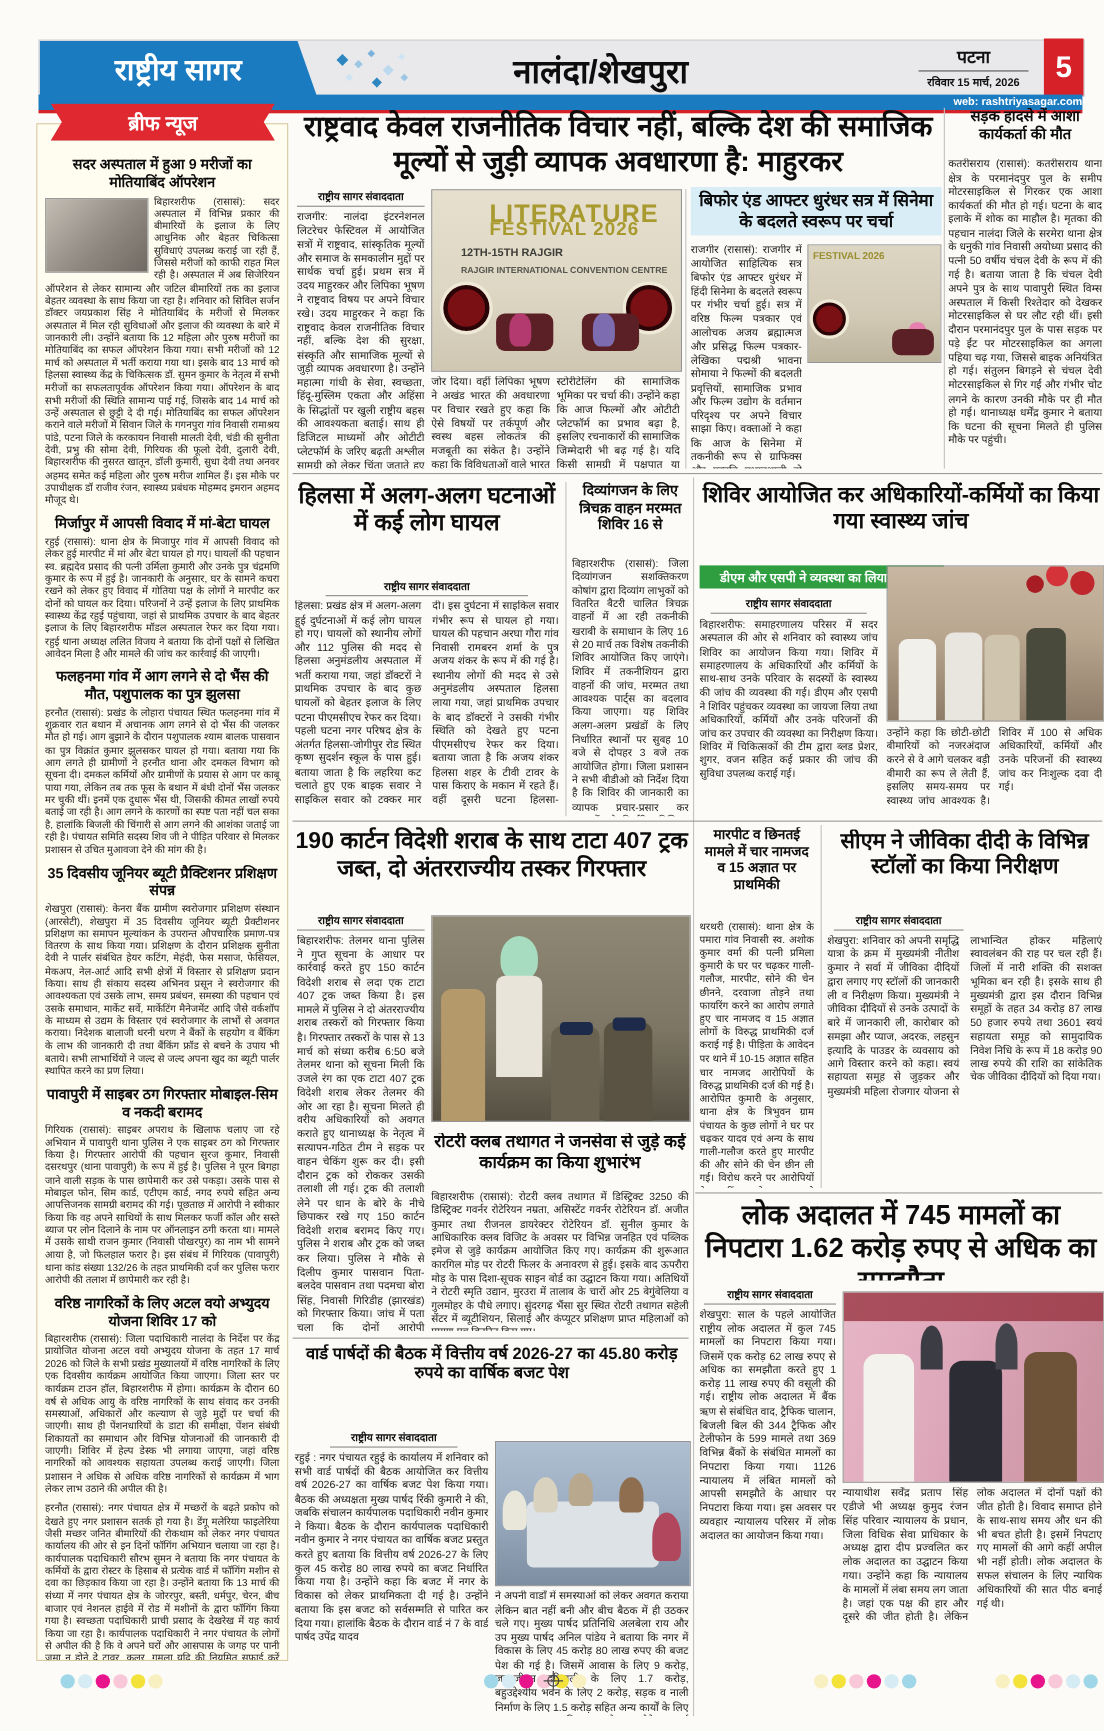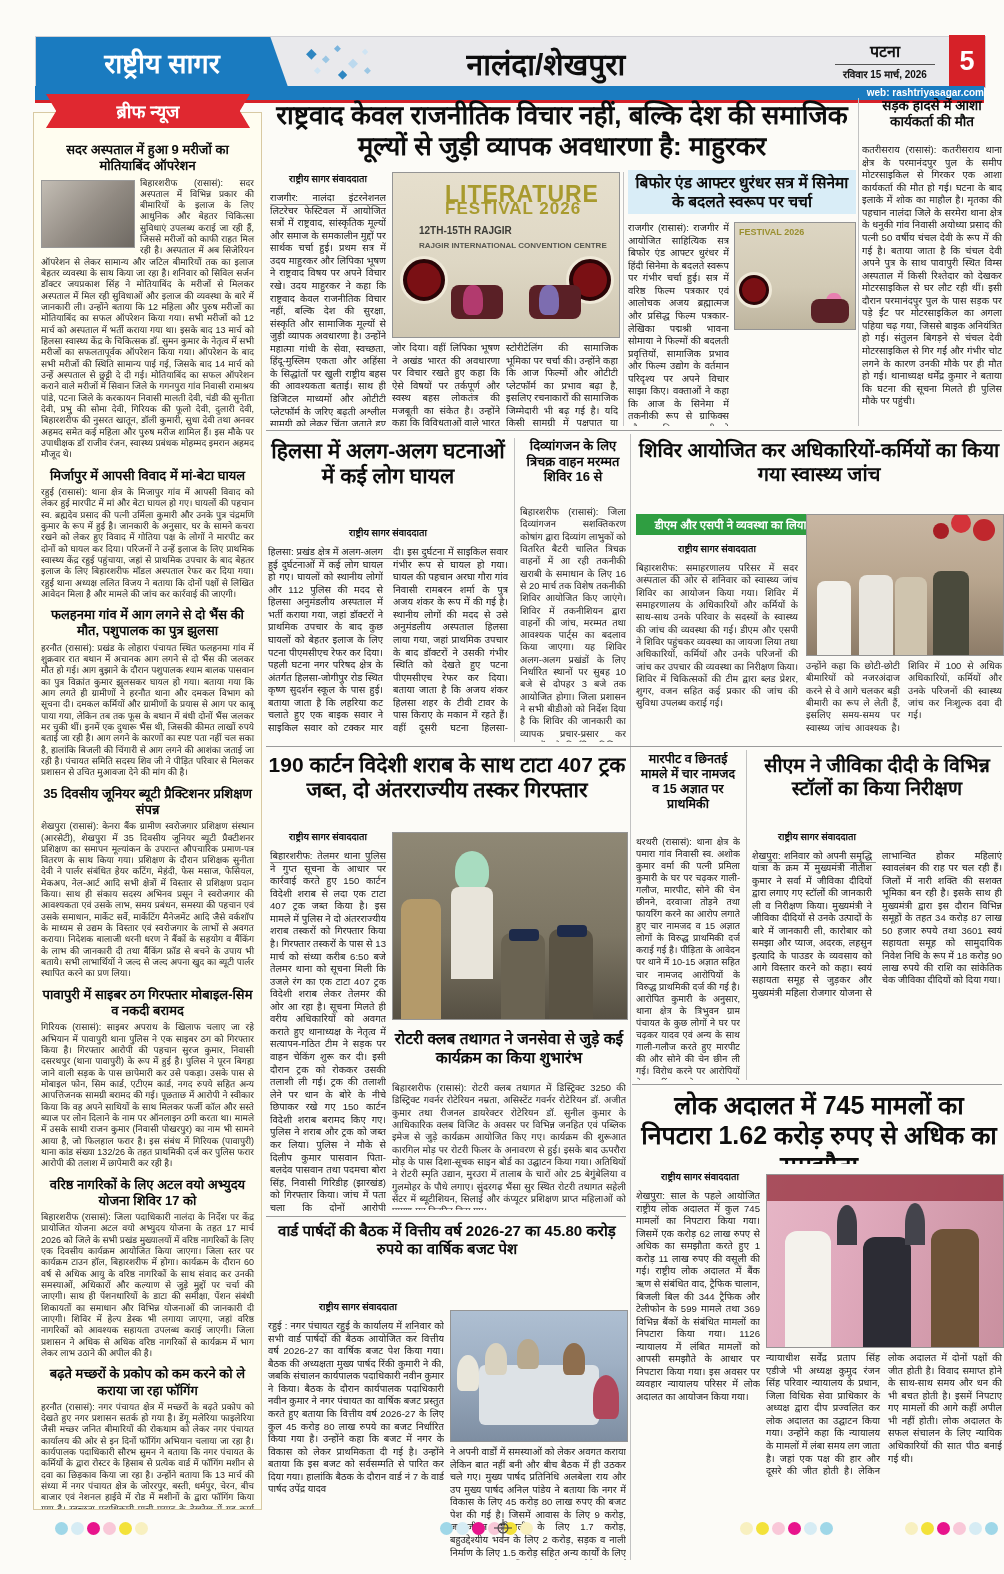--- a/index.html
+++ b/index.html
@@ -30,21 +30,21 @@
   .ribbon{position:absolute;left:46px;top:94px;width:204px;height:34px;background:#e02830;color:#fff;
           font-size:18px;font-weight:800;display:flex;align-items:center;justify-content:center;z-index:5;
           clip-path:polygon(0 0,100% 0,95% 50%,100% 100%,0 100%,5% 50%);box-shadow:0 1px 2px rgba(0,0,0,.35);}
   .b-art{margin-bottom:7px;}
   .b-title{font-size:13px;font-weight:800;text-align:center;color:#0d0d0d;line-height:1.25;margin:3px 0 3px 0;}
   .b-body{font-size:9px;line-height:1.26;text-align:justify;color:#1d1d1d;}
   .b-photo{float:left;width:92px;height:66px;margin:2px 5px 2px 0;border:1px solid #999;
            background:linear-gradient(135deg,#c3bdb4,#918a82 55%,#6e6962);position:relative;}
   
   .h{font-weight:800;color:#0d0d0d;text-align:center;line-height:1.2;overflow:hidden;}
-  .byline{font-size:9.5px;font-weight:700;text-align:center;color:#111;border-bottom:1px solid #8a8a8a;padding-bottom:19px;overflow:hidden;}
+  .byline{font-size:9.5px;font-weight:700;text-align:center;color:#111;border-bottom:1px solid #8a8a8a;padding-bottom:2px;overflow:hidden;}
   .body{font-size:9.6px;line-height:1.31;text-align:justify;color:#1c1c1c;overflow:hidden;}
   .vrule{position:absolute;width:1px;background:#c2c2c2;}
   .hrule{position:absolute;height:1px;background:#9a9a9a;}
   .photo{position:absolute;overflow:hidden;border:1px solid #949494;}
   .badge{background:#2f9e41;color:#fff;font-size:11.5px;font-weight:800;display:flex;align-items:center;justify-content:center;}
   .blueband{background:#d9edf7;padding:4px 2px;}
   
   .fest{background:linear-gradient(180deg,#e6dfcd 0%,#ded7c4 55%,#cfc7b2 100%);}
   .fest .t1{position:absolute;left:52px;top:8px;color:#a89a2e;font-weight:800;font-size:23px;letter-spacing:1px;}
   .fest .t2{position:absolute;left:52px;top:26px;color:#a89a2e;font-weight:800;font-size:17px;letter-spacing:1px;}
@@ -117,21 +117,20 @@
     </article>
     <article class="b-art">
       <div class="b-title">पावापुरी में साइबर ठग गिरफ्तार मोबाइल-सिम व नकदी बरामद</div>
       <div class="b-body">गिरियक (रासासं): साइबर अपराध के खिलाफ चलाए जा रहे अभियान में पावापुरी थाना पुलिस ने एक साइबर ठग को गिरफ्तार किया है। गिरफ्तार आरोपी की पहचान सुरज कुमार, निवासी दसरथपुर (थाना पावापुरी) के रूप में हुई है। पुलिस ने पूरन बिगहा जाने वाली सड़क के पास छापेमारी कर उसे पकड़ा। उसके पास से मोबाइल फोन, सिम कार्ड, एटीएम कार्ड, नगद रुपये सहित अन्य आपत्तिजनक सामग्री बरामद की गई। पूछताछ में आरोपी ने स्वीकार किया कि वह अपने साथियों के साथ मिलकर फर्जी कॉल और सस्ते ब्याज पर लोन दिलाने के नाम पर ऑनलाइन ठगी करता था। मामले में उसके साथी राजन कुमार (निवासी पोखरपुर) का नाम भी सामने आया है, जो फिलहाल फरार है। इस संबंध में गिरियक (पावापुरी) थाना कांड संख्या 132/26 के तहत प्राथमिकी दर्ज कर पुलिस फरार आरोपी की तलाश में छापेमारी कर रही है।</div>
     </article>
     <article class="b-art">
       <div class="b-title">वरिष्ठ नागरिकों के लिए अटल वयो अभ्युदय योजना शिविर 17 को</div>
       <div class="b-body">बिहारशरीफ (रासासं): जिला पदाधिकारी नालंदा के निर्देश पर केंद्र प्रायोजित योजना अटल वयो अभ्युदय योजना के तहत 17 मार्च 2026 को जिले के सभी प्रखंड मुख्यालयों में वरिष्ठ नागरिकों के लिए एक दिवसीय कार्यक्रम आयोजित किया जाएगा। जिला स्तर पर कार्यक्रम टाउन हॉल, बिहारशरीफ में होगा। कार्यक्रम के दौरान 60 वर्ष से अधिक आयु के वरिष्ठ नागरिकों के साथ संवाद कर उनकी समस्याओं, अधिकारों और कल्याण से जुड़े मुद्दों पर चर्चा की जाएगी। साथ ही पेंशनधारियों के डाटा की समीक्षा, पेंशन संबंधी शिकायतों का समाधान और विभिन्न योजनाओं की जानकारी दी जाएगी। शिविर में हेल्प डेस्क भी लगाया जाएगा, जहां वरिष्ठ नागरिकों को आवश्यक सहायता उपलब्ध कराई जाएगी। जिला प्रशासन ने अधिक से अधिक वरिष्ठ नागरिकों से कार्यक्रम में भाग लेकर लाभ उठाने की अपील की है।</div>
     </article>
     <article class="b-art">
-      <div class="b-title">बढ़ते मच्छरों के प्रकोप को कम करने को ले कराया जा रहा फॉगिंग</div>
       <div class="b-body">हरनौत (रासासं): नगर पंचायत क्षेत्र में मच्छरों के बढ़ते प्रकोप को देखते हुए नगर प्रशासन सतर्क हो गया है। डेंगू मलेरिया फाइलेरिया जैसी मच्छर जनित बीमारियों की रोकथाम को लेकर नगर पंचायत कार्यालय की ओर से इन दिनों फॉगिंग अभियान चलाया जा रहा है। कार्यपालक पदाधिकारी सौरभ सुमन ने बताया कि नगर पंचायत के कर्मियों के द्वारा रोस्टर के हिसाब से प्रत्येक वार्ड में फॉगिंग मशीन से दवा का छिड़काव किया जा रहा है। उन्होंने बताया कि 13 मार्च की संध्या में नगर पंचायत क्षेत्र के जोररपुर, बस्ती, धर्मपुर, चेरन, बीच बाजार एवं नेशनल हाईवे में रोड में मशीनों के द्वारा फॉगिंग किया गया है। स्वच्छता पदाधिकारी प्राची प्रसाद के देखरेख में यह कार्य किया जा रहा है। कार्यपालक पदाधिकारी ने नगर पंचायत के लोगों से अपील की है कि वे अपने घरों और आसपास के जगह पर पानी जमा न होने दे टावर, कूलर, गमला यदि की नियमित सफाई करें ताकि मच्छरों को पनपने से रोका जा सके।</div>
     </article>
   </aside>
 
   <h1 class="h abs" style="left:270px;top:100px;width:584px;height:68px;font-size:26px;margin:0;">राष्ट्रवाद केवल राजनीतिक विचार नहीं, बल्कि देश की समाजिक मूल्यों से जुड़ी व्यापक अवधारणा है: माहुरकर</h1>
   <div class="byline abs" style="left:270px;top:172px;width:116px;">राष्ट्रीय सागर संवाददाता</div>
   <div class="body abs" style="left:270px;top:192px;width:116px;height:234px;">राजगीर: नालंदा इंटरनेशनल लिटरेचर फेस्टिवल में आयोजित सत्रों में राष्ट्रवाद, सांस्कृतिक मूल्यों और समाज के समकालीन मुद्दों पर सार्थक चर्चा हुई। प्रथम सत्र में उदय माहुरकर और लिपिका भूषण ने राष्ट्रवाद विषय पर अपने विचार रखे। उदय माहुरकर ने कहा कि राष्ट्रवाद केवल राजनीतिक विचार नहीं, बल्कि देश की सुरक्षा, संस्कृति और सामाजिक मूल्यों से जुड़ी व्यापक अवधारणा है। उन्होंने महात्मा गांधी के सेवा, स्वच्छता, हिंदू-मुस्लिम एकता और अहिंसा के सिद्धांतों पर खुली राष्ट्रीय बहस की आवश्यकता बताई। साथ ही डिजिटल माध्यमों और ओटीटी प्लेटफॉर्म के जरिए बढ़ती अश्लील सामग्री को लेकर चिंता जताते हुए कड़े कानून, तकनीकी नियंत्रण और जागरूकता की जरूरत पर</div>
   <div class="photo fest" style="left:392px;top:172px;width:226px;height:164px;">
     <div class="t1">LITERATURE</div>
     <div class="t2">FESTIVAL 2026</div>

